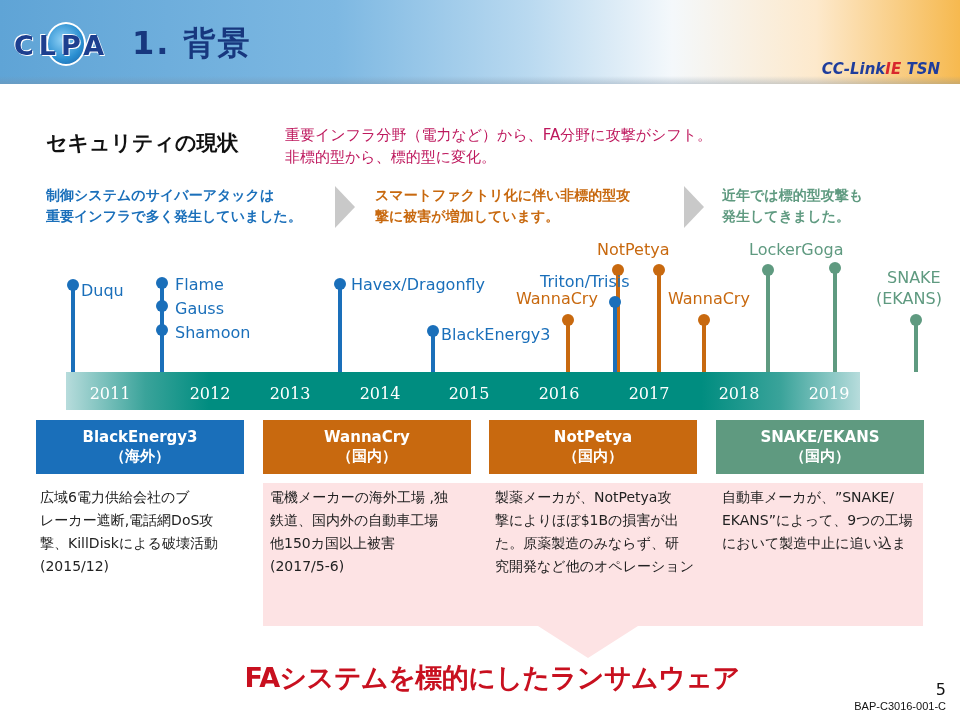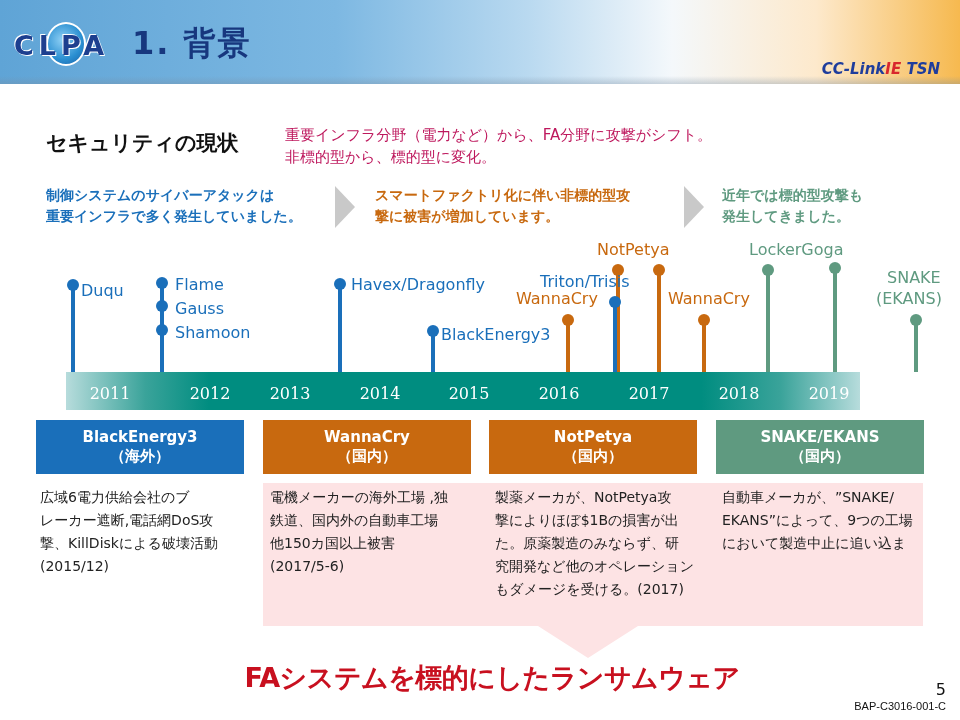--- a/index.html
+++ b/index.html
@@ -219,21 +219,20 @@
 
 <div class="card-head" style="left:489px; background:#c8690f">
   <div>NotPetya</div>
   <div>（国内）</div>
 </div>
 <div class="card-body" style="left:493px; width:215px">
   <div>製薬メーカが、NotPetya攻</div>
   <div>撃によりほぼ$1Bの損害が出</div>
   <div>た。原薬製造のみならず、研</div>
   <div>究開発など他のオペレーション</div>
-  <div>もダメージを受ける。(2017)</div>
 </div>
 
 <div class="card-head" style="left:716px; background:#5f9a80">
   <div>SNAKE/EKANS</div>
   <div>（国内）</div>
 </div>
 <div class="card-body" style="left:720px">
   <div>自動車メーカが、”SNAKE/</div>
   <div>EKANS”によって、9つの工場</div>
   <div>において製造中止に追い込ま</div>

